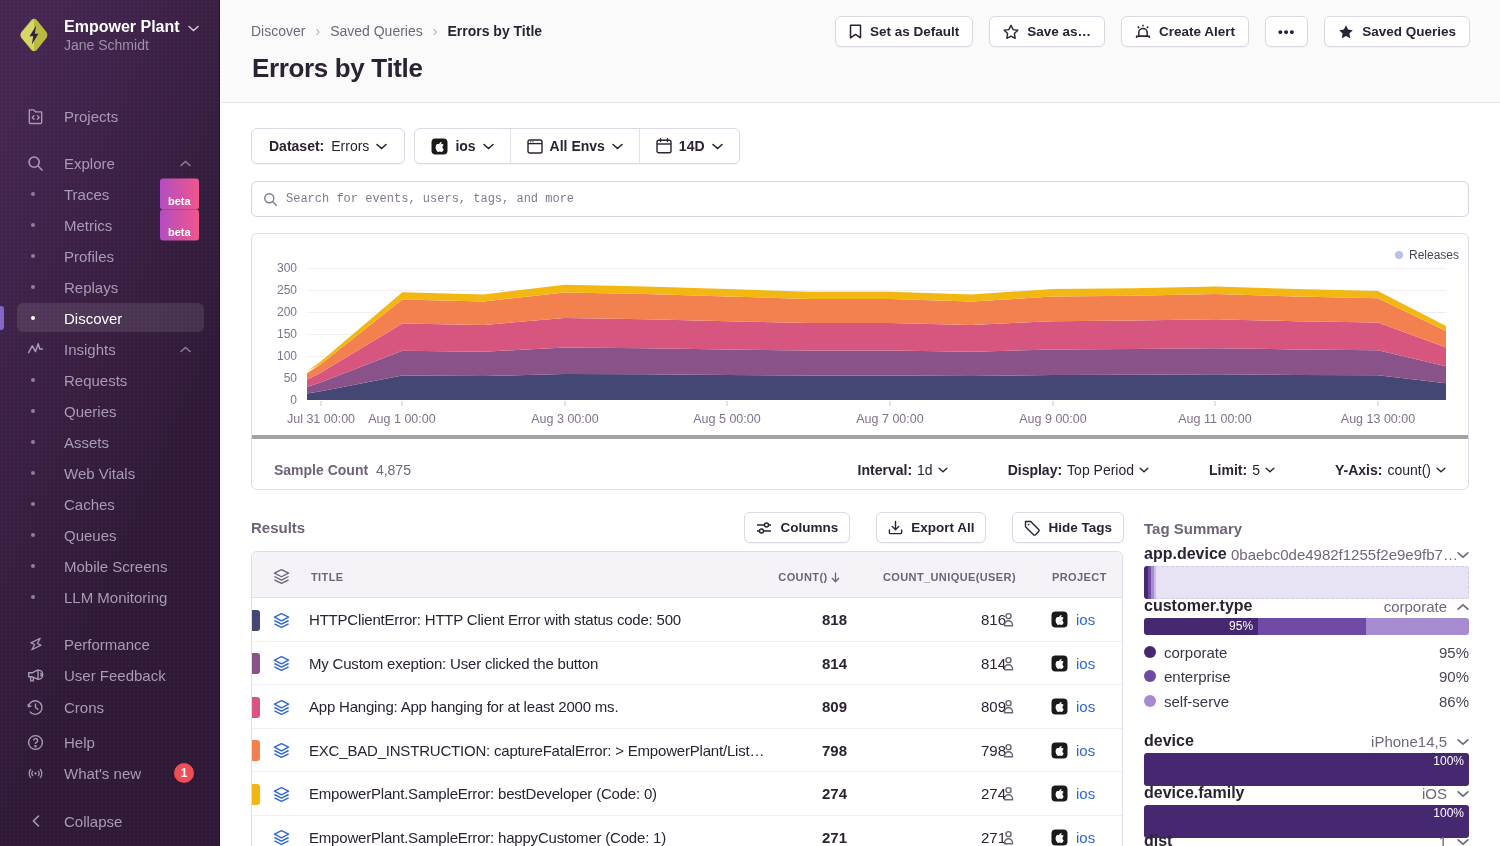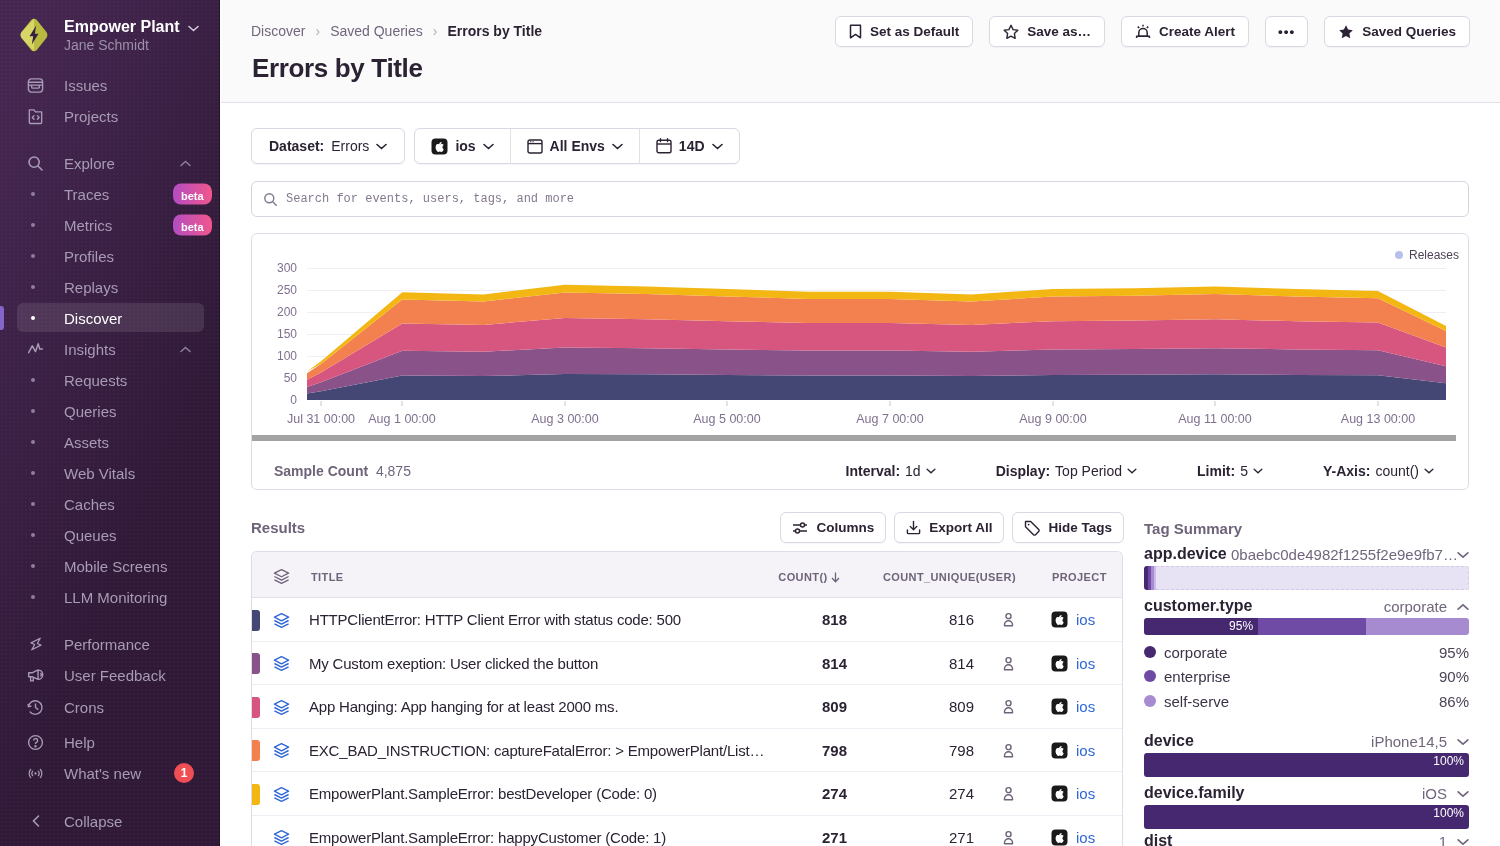--- a/index.html
+++ b/index.html
@@ -11,21 +11,21 @@
 #sidebar { position:absolute; left:0; top:0; width:220px; height:846px;
   background-image:radial-gradient(rgba(255,255,255,0.028) 0.8px, transparent 1px), linear-gradient(294deg,#2f1937 35%,#452650 92%);
   background-size:4px 4px, 100% 100%;
   border-right:1px solid #1f1426; z-index:5; }
 .navrow { position:absolute; left:0; width:220px; height:28px; display:flex; align-items:center; color:#a89bb5; font-size:15px; }
 .navrow .nico { position:absolute; left:27px; width:17px; height:17px; display:flex; align-items:center; justify-content:center; }
 .navrow .ntext { position:absolute; left:64px; white-space:nowrap; }
 .navrow .bullet { position:absolute; left:31px; width:4px; height:4px; border-radius:50%; background:#8d7f9d; }
 .active-bg { position:absolute; left:17px; width:187px; top:303px; height:29px; background:rgba(255,255,255,0.10); border-radius:6px; }
 .active-accent { position:absolute; left:0; top:306px; width:4px; height:24px; background:#8466c8; border-radius:0 3px 3px 0; }
-.beta { position:absolute; left:173px; top:50%; transform:translateY(-50%); background:linear-gradient(90deg,#b34dc2,#f1568c); color:#fff; font-size:11px; font-weight:700; padding:6px 8px 3px; border-radius:8px; line-height:12px;}
+.beta { position:absolute; left:160px; top:50%; transform:translateY(-50%); background:linear-gradient(90deg,#b34dc2,#f1568c); color:#fff; font-size:11px; font-weight:700; padding:16px 8px 3px; border-radius:3px; line-height:12px;}
 .wnbadge { position:absolute; left:174px; top:50%; transform:translateY(-50%); width:20px; height:20px; border-radius:50%; background:#ef4e55; color:#fff; font-size:12px; font-weight:700; display:flex; align-items:center; justify-content:center; }
 
 
 #header { position:absolute; left:221px; top:0; width:1279px; height:103px; background:#fafafb; border-bottom:1px solid #e4dfe9; }
 #crumbs { position:absolute; left:30px; top:23px; font-size:14px; color:#71667d; display:flex; align-items:center; gap:10px; }
 #crumbs .sep { color:#b5acbf; font-size:14px; }
 #crumbs .last { color:#2b2233; font-weight:700; }
 #h1 { position:absolute; left:31px; top:53px; font-size:26px; font-weight:700; color:#2b2233; letter-spacing:-0.35px; }
 .btn { display:inline-flex; align-items:center; justify-content:center; gap:8px; background:#fff; border:1px solid #ddd7e3; border-radius:6px; font-size:13.5px; font-weight:700; color:#2b2233; height:31px; padding:0 13px; box-shadow:0 1px 1px rgba(40,30,60,0.04); white-space:nowrap; }
 #hdr-btns { position:absolute; right:30px; top:16px; display:flex; gap:16px; }
@@ -35,47 +35,47 @@
 .fbtn { display:inline-flex; align-items:center; gap:7px; background:#fff; border:1px solid #ddd7e3; border-radius:6px; font-size:14px; color:#2b2233; height:36px; padding:0 17px; box-shadow:0 1px 1px rgba(40,30,60,0.04); white-space:nowrap;}
 #filters { position:absolute; left:30px; top:24px; display:flex; gap:9px; }
 .fgroup { display:flex; align-items:center; background:#fff; border:1px solid #ddd7e3; border-radius:6px; height:36px; box-shadow:0 1px 1px rgba(40,30,60,0.04); }
 .fseg { display:flex; align-items:center; gap:7px; padding:0 16px; font-size:14px; font-weight:700; }
 .fdiv { width:1px; height:35px; background:#e4dfe9; }
 #search { position:absolute; left:30px; top:77px; width:1218px; height:36px; border:1px solid #d9d2e0; border-radius:6px; background:#fff; display:flex; align-items:center; padding:0 11px; gap:8px; }
 #search .ph { font-family:"Liberation Mono", monospace; font-size:12px; color:#84788f; }
 
 
 #chartpanel { position:absolute; left:30px; top:129px; width:1218px; height:257px; border:1px solid #e0dbe6; border-radius:6px; background:#fff; }
-#chartfoot { position:absolute; left:0; right:12px; top:201px; border-top:6px solid #a3a3a3; height:65px; display:flex; align-items:center; }
+#chartfoot { position:absolute; left:0; right:0; top:201px; border-top:4px solid #a3a3a3; height:65px; display:flex; align-items:center; }
 .cf-label { font-weight:700; color:#6e6379; }
 .cf-ctrl { display:flex; align-items:center; gap:5px; font-size:14px; color:#2b2233; }
 .cf-ctrl b { font-weight:700; }
 
 
 #results-label { position:absolute; left:30px; top:415px; font-size:15px; font-weight:700; color:#6e6379; }
-#tbl-btns { position:absolute; right:376px; top:408px; display:flex; gap:8px; }
+#tbl-btns { position:absolute; right:376px; top:408px; display:flex; gap:26px; }
 .btn-sm { display:inline-flex; align-items:center; gap:8px; background:#fff; border:1px solid #ddd7e3; border-radius:6px; font-size:13.5px; font-weight:700; color:#2b2233; height:31px; padding:0 11px; box-shadow:0 1px 1px rgba(40,30,60,0.04); white-space:nowrap;}
 #table { position:absolute; left:30px; top:447px; width:872px; height:412px; border:1px solid #e0dbe6; border-radius:6px 6px 0 0; border-bottom:none; background:#fff; overflow:hidden; }
 #thead { height:46px; background:#f5f3f8; border-bottom:1px solid #e4dfe9; position:relative; font-size:11px; font-weight:700; color:#6e6379; letter-spacing:0.4px; }
 .trow { height:43.5px; border-bottom:1px solid #f1edf5; position:relative; font-size:15px; color:#2b2233;text-align:center; }
 .trow .cbar { position:absolute; left:-2px; top:11.5px; width:10px; height:21px; border-radius:3px; }
 .trow .ttl { position:absolute; left:57px; top:13px; white-space:nowrap; letter-spacing:-0.2px; }
 .trow .c1 { position:absolute; right:275px; top:13px;font-weight:bold; }
-.trow .c2 { position:absolute; right:148px; top:13px;margin-left:28px; }
+.trow .c2 { position:absolute; right:116px; top:13px;margin-left:28px; }
 .trow .usr { position:absolute; right:106px; top:14px; }
 .trow .proj { position:absolute; left:799px; top:13px; color:#2e67d6; display:flex; gap:8px; align-items:center; }
 
 
 #tagsum { position:absolute; left:923px; top:416px; width:325px; height:330px; }
 .tag-h { font-size:15px; font-weight:700; color:#6e6379; }
 .tag-row { position:absolute; left:0; width:325px; height:18px; }
 .tag-name { position:absolute; left:0; font-size:16px; font-weight:700; color:#2b2233; }
 .tag-val { position:absolute; right:22px; top:1px; font-size:15px; color:#71667d; }
 .tag-chev { position:absolute; right:0; top:6px; }
-.tbar { position:absolute; left:0; width:325px; height:24px; border-radius:3px; overflow:hidden; display:flex; }
+.tbar { position:absolute; left:0; width:325px; height:33px; border-radius:3px; overflow:hidden; display:flex; }
 .tlegend { position:absolute; left:0; width:325px; height:24px; font-size:15px; color:#3c3347; }
 .tlegend .dot { position:absolute; left:0; top:4px; width:12px; height:12px; border-radius:50%; }
 .tlegend .nm { position:absolute; left:20px; top:2px; }
 .tlegend .pc { position:absolute; right:0; top:2px; color:#4d4356; }
 </style>
 </head>
 <body>
 <div id="sidebar">
 
   <svg class="abs" style="left:20px;top:18px" width="28" height="34" viewBox="0 0 28 34">
@@ -86,30 +86,20 @@
   <div class="abs" style="left:64px;top:18px;font-size:16px;font-weight:700;color:#fff;white-space:nowrap">Empower Plant
     <svg style="margin-left:4px" width="11" height="7" viewBox="0 0 11 7">
         <path d="M1 1.5 L5.5 5.5 L10 1.5" stroke="#cfc7d8" stroke-width="1.6" fill="none" stroke-linecap="round"></path>
       </svg>
   </div>
   <div class="abs" style="left:64px;top:37px;font-size:14px;color:#9c90aa">Jane Schmidt</div>
 
   <div class="active-bg"></div>
   <div class="active-accent"></div>
 
-  <div class="navrow" style="top:71px">
-    <span class="nico">
-        <svg width="17" height="17" viewBox="0 0 16 16" fill="none" stroke="#a89bb5" stroke-width="1.3">
-          <rect x="1.3" y="1.8" width="13.4" height="12.4" rx="2.8"></rect>
-          <path d="M1.6 4.9 H14.4 M1.6 7.6 H14.4"></path>
-          <path d="M4.4 7.6 v1.7 a1.2 1.2 0 0 0 1.2 1.2 h4.8 a1.2 1.2 0 0 0 1.2-1.2 V7.6"></path>
-        </svg>
-      </span>
-    <span class="ntext">Issues</span>
-  </div>
   <div class="navrow" style="top:102px">
     <span class="nico">
         <svg width="17" height="17" viewBox="0 0 16 16" fill="none" stroke="#a89bb5" stroke-width="1.3">
           <path d="M2.2 1.8 h4.3 l1.6 1.9 h5.7 v10 a0.9 0.9 0 0 1-0.9 0.9 H3.1 a0.9 0.9 0 0 1-0.9-0.9 Z" stroke-linejoin="round"></path>
           <path d="M6.6 7.2 5 8.9 6.6 10.6 M9.8 7.2 11.4 8.9 9.8 10.6" stroke-linejoin="round" stroke-linecap="round"></path>
         </svg>
       </span>
     <span class="ntext">Projects</span>
   </div>
   <div class="navrow" style="top:149px">

